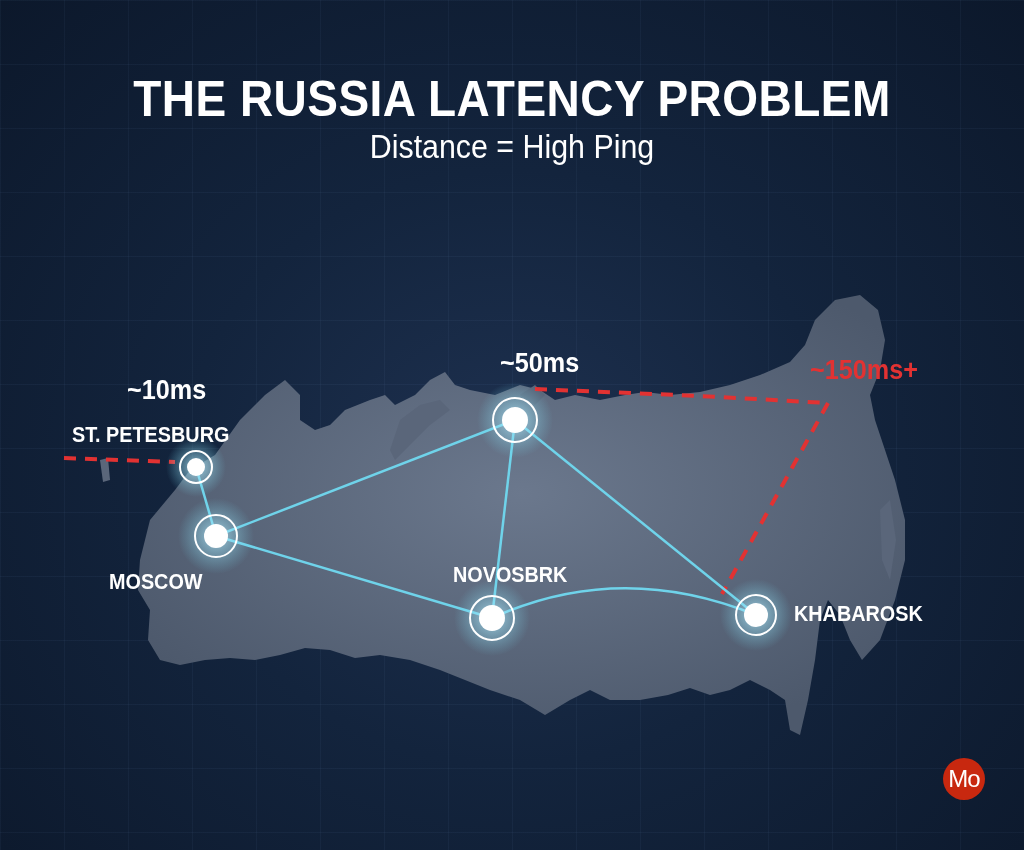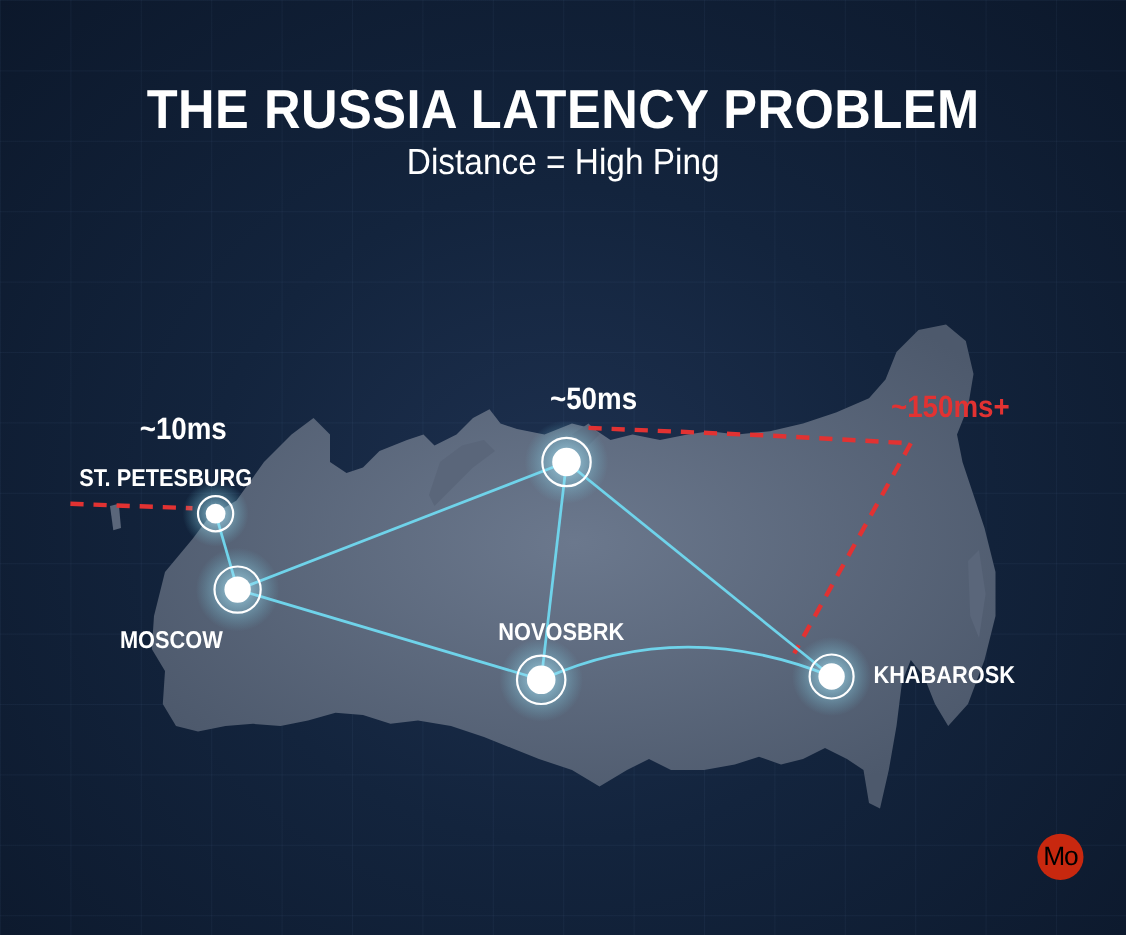--- a/index.html
+++ b/index.html
@@ -6,21 +6,21 @@
   body{width:1024px;height:850px;overflow:hidden;background:#0f1d33;position:relative;font-family:"Liberation Sans","DejaVu Sans",sans-serif;}
   .bg{position:absolute;inset:0;background:radial-gradient(ellipse at 50% 55%, #1e3150 0%, #13243d 45%, #0c182b 100%);}
   .grid{position:absolute;inset:0;background-image:linear-gradient(rgba(120,160,210,0.06) 1px,transparent 1px),linear-gradient(90deg,rgba(120,160,210,0.06) 1px,transparent 1px);background-size:64px 64px;}
   .title{position:absolute;top:70px;left:0;width:1024px;text-align:center;color:#fff;font-weight:bold;font-size:50px;letter-spacing:0.5px;transform:scaleX(0.92);}
   .subtitle{position:absolute;top:128px;left:0;width:1024px;text-align:center;color:#fff;font-size:33px;transform:scaleX(0.92);}
   svg.map{position:absolute;left:0;top:0;}
   .lbl{position:absolute;color:#fff;font-weight:bold;white-space:nowrap;}
   .city{font-size:22px;transform:scaleX(0.9);transform-origin:left center;}
   .lat{font-size:28px;transform:scaleX(0.9);transform-origin:left center;}
   .lat-red{color:#e23232;}
-  .logo{position:absolute;left:943px;top:758px;width:42px;height:42px;border-radius:50%;background:#c8280f;color:#000000;font-size:24px;display:flex;align-items:center;justify-content:center;font-weight:normal;letter-spacing:-1px;}
+  .logo{position:absolute;left:943px;top:758px;width:42px;height:42px;border-radius:50%;background:#c8280f;color:#ffffff;font-size:24px;display:flex;align-items:center;justify-content:center;font-weight:normal;letter-spacing:-1px;}
 </style>
 </head>
 <body>
 
 <div class="bg"></div>
 <div class="grid"></div>
 
 <div class="title">THE RUSSIA LATENCY PROBLEM</div>
 <div class="subtitle">Distance = High Ping</div>
 

